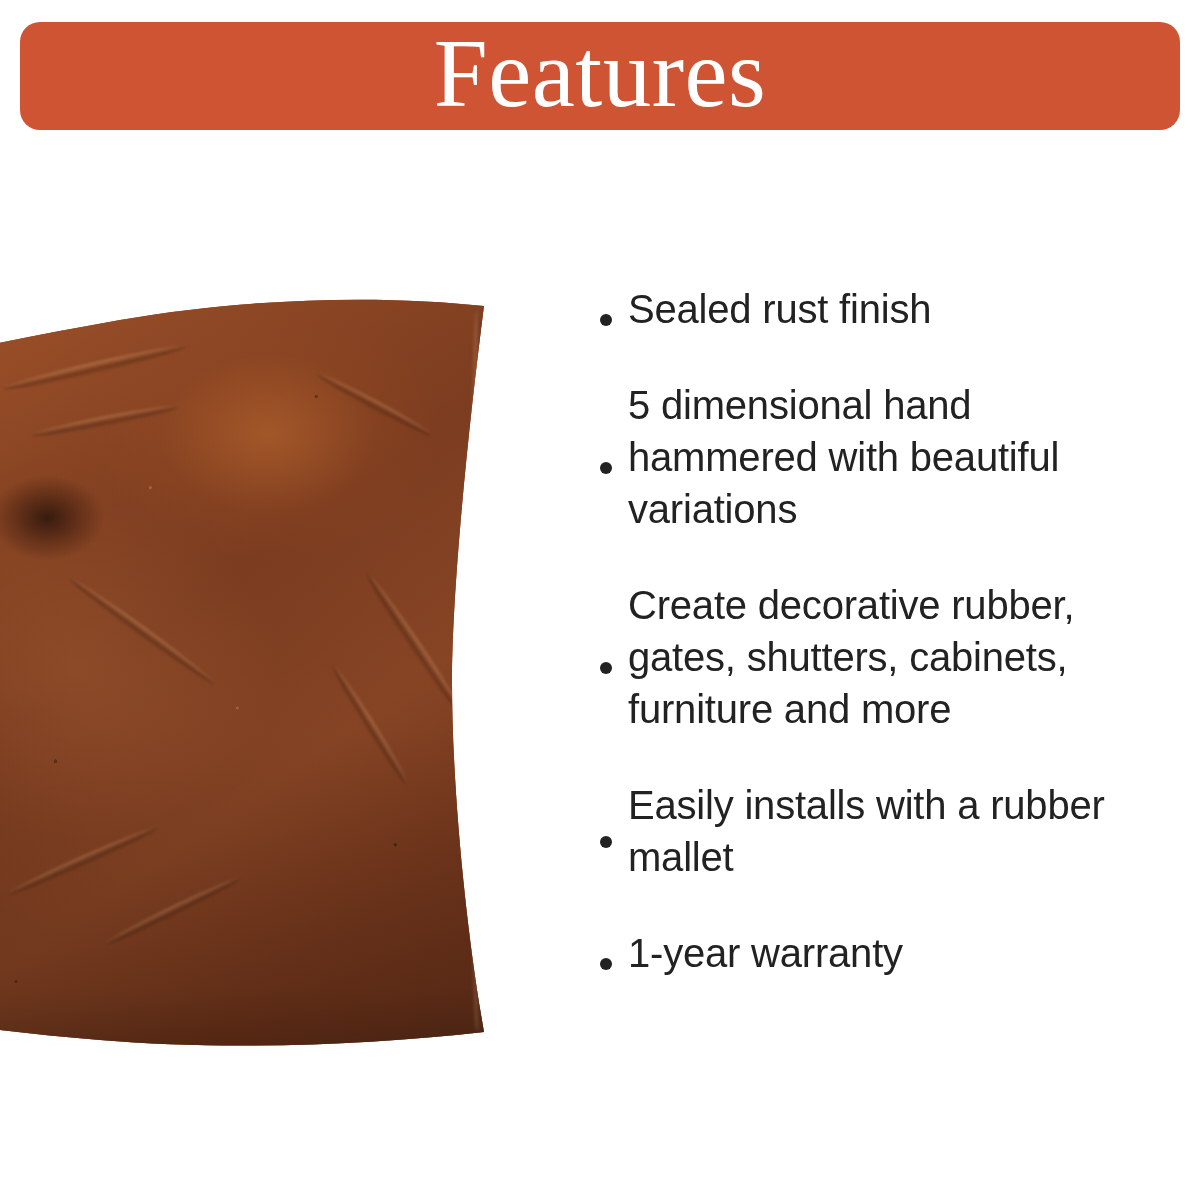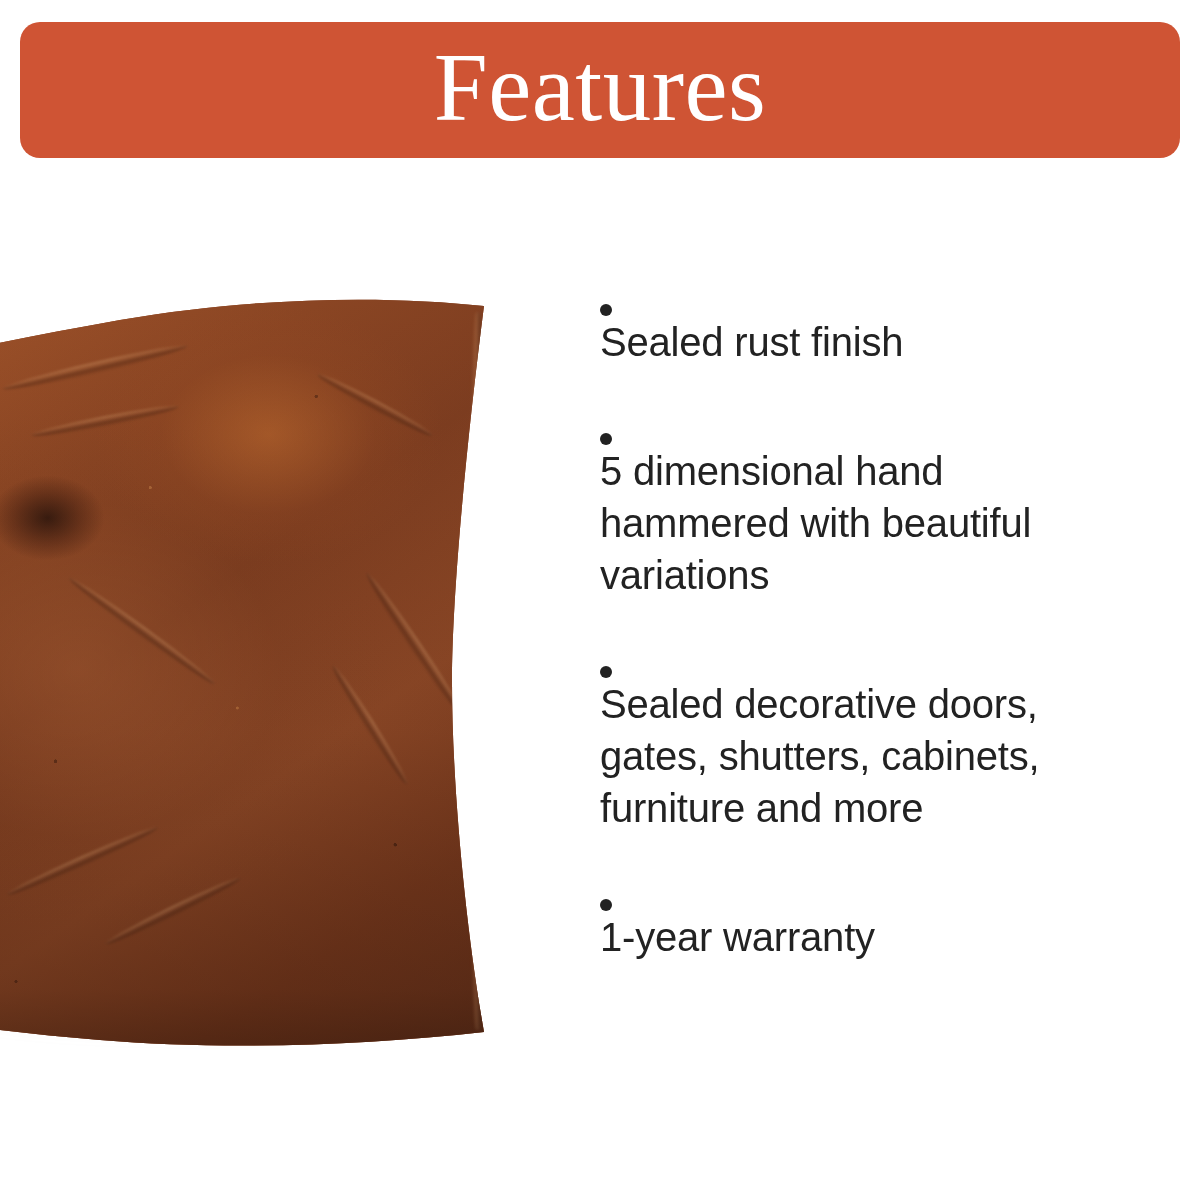--- a/index.html
+++ b/index.html
@@ -22,21 +22,21 @@
     height: 1200px;
     background: #ffffff;
   }
 
   
   #header-banner {
     position: absolute;
     left: 20px;
     top: 22px;
     width: 1160px;
-    height: 136px;
+    height: 108px;
     background: #cf5434;
     border-radius: 20px;
     display: flex;
     align-items: center;
     justify-content: center;
   }
   #page-title {
     font-family: "Liberation Serif", "DejaVu Serif", serif;
     color: #ffffff;
     font-size: 97px;
@@ -159,23 +159,22 @@
 
   
   #features-list {
     position: absolute;
     left: 600px;
     top: 283px;
     width: 520px;
   }
   .feature-item {
     display: flex;
-    align-items: flex-start;
+    align-items: center;
     margin-bottom: 44px;
-    flex-direction: column;
   }
   .feature-item:last-child { margin-bottom: 11px; }
   .feature-bullet {
     flex: 0 0 auto;
     width: 12px;
     height: 12px;
     border-radius: 50%;
     background: #222222;
     margin-top: 21px;
     margin-right: 16px;
@@ -222,23 +221,27 @@
       <span class="feature-text">Sealed rust finish</span>
     </li>
 
     <li class="feature-item">
       <span class="feature-bullet"></span>
       <span class="feature-text">5 dimensional hand hammered with beautiful variations</span>
     </li>
 
     <li class="feature-item">
       <span class="feature-bullet"></span>
-      <span class="feature-text">Sealed decorative doors, gates, shutters, cabinets, furniture and more</span>
-    </li>
-
+      <span class="feature-text">Create decorative rubber, gates, shutters, cabinets, furniture and more</span>
+    </li>
+
+    <li class="feature-item">
+      <span class="feature-bullet"></span>
+      <span class="feature-text">Easily installs with a rubber mallet</span>
+    </li>
 
     <li class="feature-item">
       <span class="feature-bullet"></span>
       <span class="feature-text">1-year warranty</span>
     </li>
 
   </ul>
 
 </div>
 

